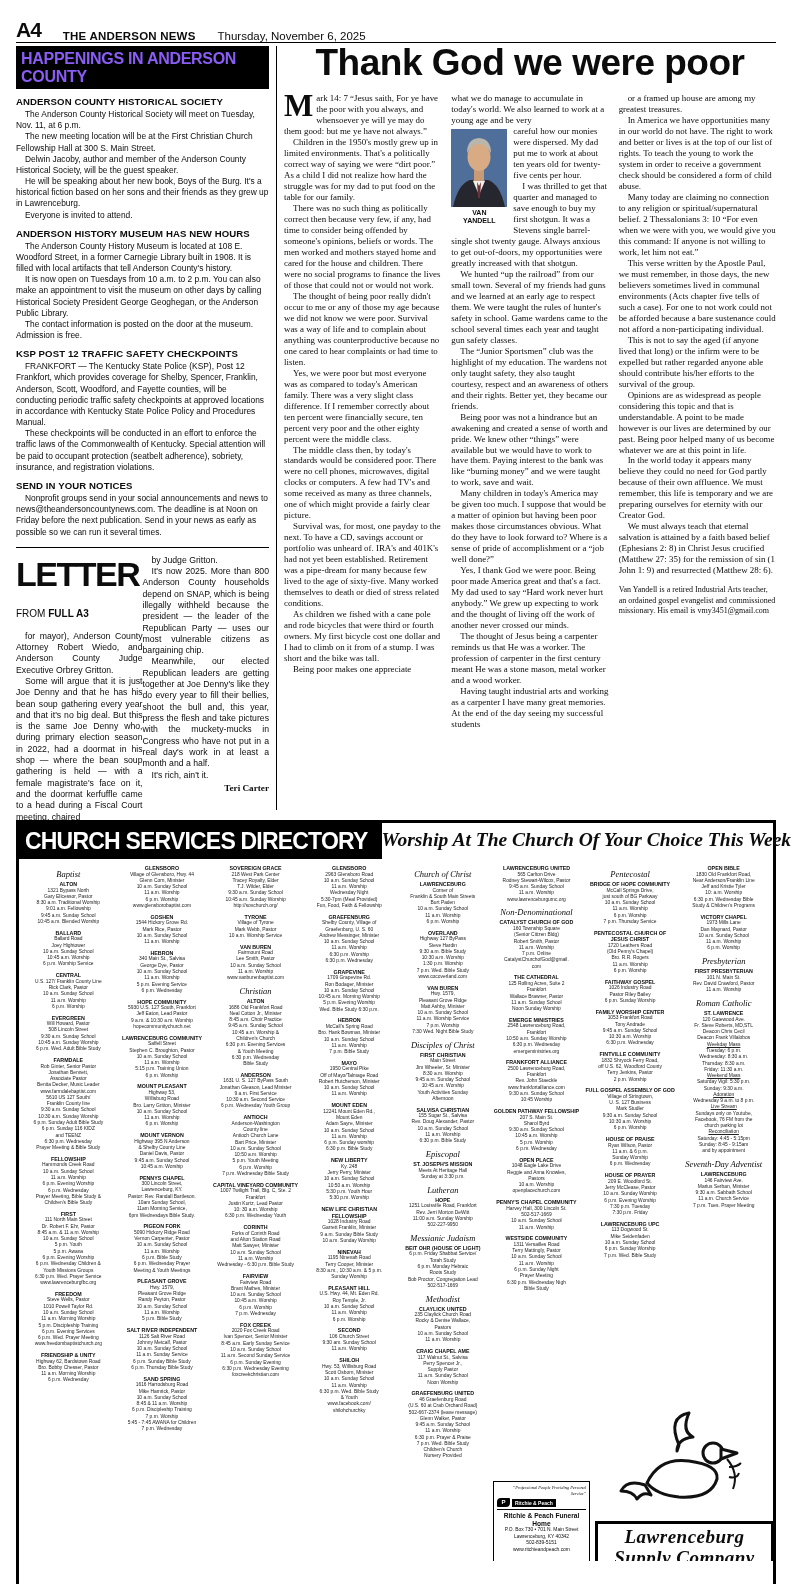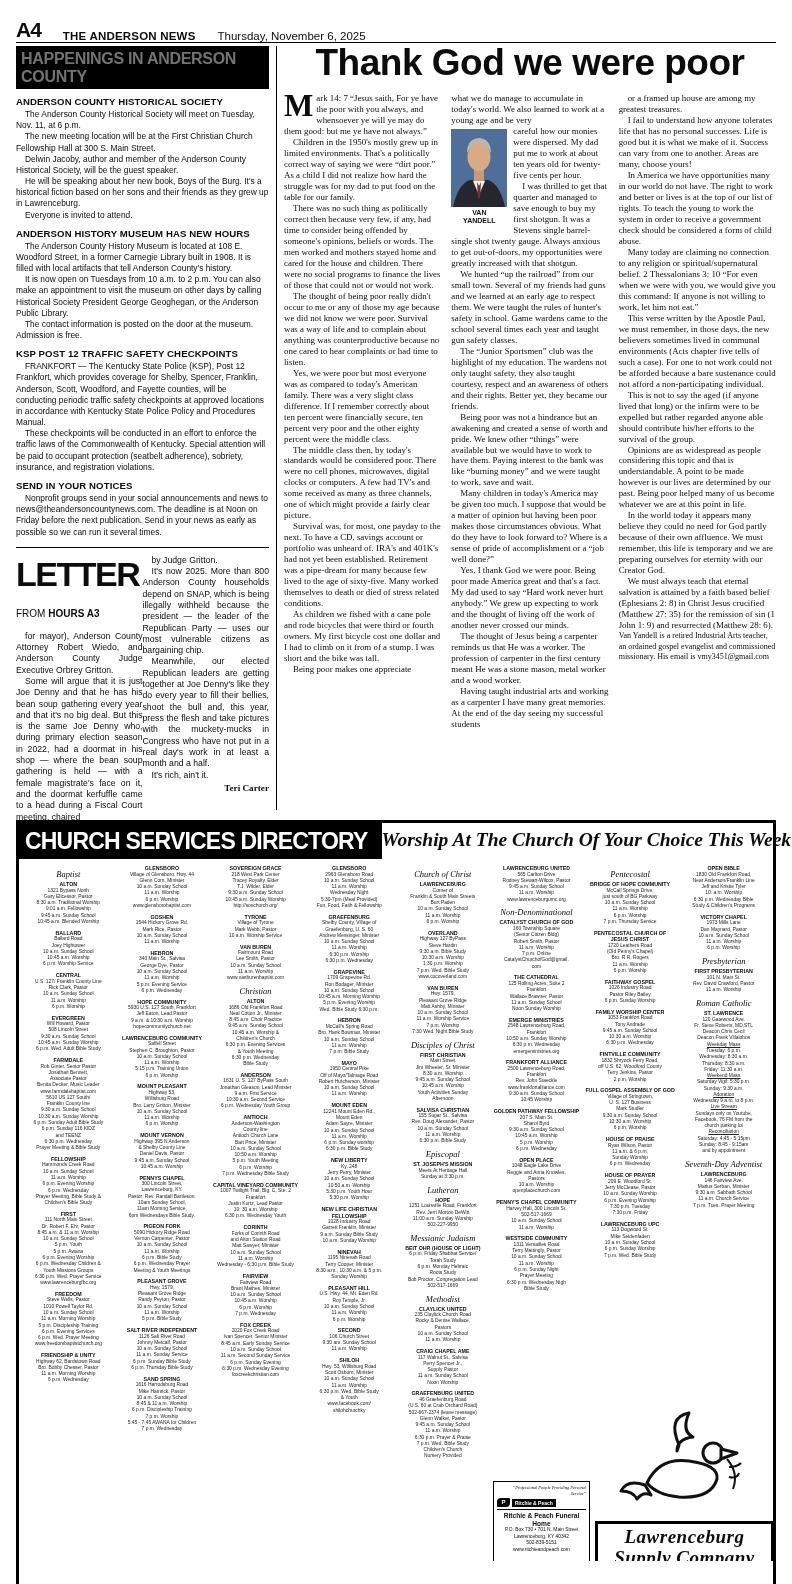--- a/index.html
+++ b/index.html
@@ -3,34 +3,34 @@
 <meta charset="utf-8">
 <style>
 *{margin:0;padding:0;box-sizing:border-box}
 html,body{background:#9a9a9a}
 .page{width:792px;height:1584px;background:#fff;position:relative;margin:0 auto;font-family:"Liberation Sans",sans-serif;color:#0c0c0c;overflow:hidden}
 .masthead{position:absolute;left:16px;top:18px;width:760px;border-bottom:1.5px solid #000;display:flex;align-items:flex-end;gap:22px}
 .m-page{font-size:21px;font-weight:900;letter-spacing:-1px}
 .m-paper{font-size:11.5px;font-weight:700;letter-spacing:.2px}
 .m-date{font-size:11.5px}
 .leftcol{position:absolute;left:16px;top:46px;width:253px}
-.banner{background:#000;color:#737373;font-weight:900;font-size:16px;letter-spacing:-.3px;padding:4px 5px 3px;margin-bottom:4px}
+.banner{background:#000;color:#8b5cf6;font-weight:900;font-size:16px;letter-spacing:-.3px;padding:4px 5px 3px;margin-bottom:4px}
 .section h3{font-size:9.6px;margin:7px 0 2px;letter-spacing:.1px}
 p.body-sans{font-size:8.4px;line-height:1.33;text-indent:9px}
 .vrule{position:absolute;left:276px;top:46px;width:1px;height:764px;background:#000}
 .article{position:absolute;left:284px;top:42px;width:492px}
 .headline{font-size:37px;font-weight:600;text-align:center;letter-spacing:-.5px;margin-bottom:9px}
 .acols{display:grid;grid-template-columns:1fr 1fr 1fr;gap:10px}
 .acol p.ap{font-family:"Liberation Serif",serif;font-size:8.9px;line-height:1.235;text-indent:9px}
 p.no-indent{text-indent:0!important}
 .dropcap{float:left;font-family:"Liberation Serif",serif;font-size:31px;line-height:25px;font-weight:700;padding-right:3px}
 .photo{float:left;width:56px;margin:3px 6px 1px 0;text-align:center}
 .photo svg{display:block;width:56px;height:78px}
 .photo-cap{font-size:7px;font-weight:700;line-height:1.15;margin-top:2px}
-p.bio{font-family:"Liberation Sans",sans-serif;font-size:8px!important;line-height:1.3!important;text-indent:9px}
+p.bio{font-family:"Liberation Sans",sans-serif;font-size:8px!important;line-height:1.3!important;margin-top:9px;text-indent:9px}
 .hr-letter{border-top:1px solid #000;margin:9px 0 7px}
 .letter-head{font-size:34px;font-weight:900;letter-spacing:-1.5px;margin:0 0 14px}
 .from-line{font-size:10px;margin-bottom:12px}
 .from-line b{font-weight:900}
 .letter-grid{display:grid;grid-template-columns:1fr 1fr;}
 .letter-grid p.lp{font-family:Liberation Sans, sans-serif;font-size:8.7px;line-height:1.3;text-indent:9px;text-align:justify}
 .signature{font-family:"Liberation Serif",serif;font-size:9.2px;font-weight:700;text-align:right;margin-top:2px}
 .directory{position:absolute;left:16px;top:820px;width:760px;height:908px;border:3px solid #000;background:#fff}
 .dir-head{display:flex;align-items:stretch;height:36px}
 .dir-title{background:#000;color:#fff;font-weight:900;font-size:23px;letter-spacing:-.8px;padding:5px 14px 0 6px;white-space:nowrap}
@@ -92,21 +92,21 @@
         </div>
       </div>
 
     <div class="hr-letter"></div>
 
     <div class="letter-grid">
       <div>
         <div class="letter-head">LETTER</div>
         <div class="from-line">
           <span>FROM</span>
-          <b>HOURS A3</b>
+          <b>FULL A3</b>
         </div>
         <div>
             <p class="lp">for mayor), Anderson County Attorney Robert Wiedo, and Anderson County Judge Executive Orbrey Gritton.</p>
             <p class="lp">Some will argue that it is just Joe Denny and that he has his bean soup gathering every year and that it's no big deal. But this is the same Joe Denny who, during primary election season in 2022, had a doormat in his shop — where the bean soup gathering is held — with a female magistrate's face on it, and the doormat kerfuffle came to a head during a Fiscal Court meeting, chaired</p>
           </div>
       </div>
       <div>
         <div>
             <p class="lp">by Judge Gritton.</p>
             <p class="lp">It's now 2025. More than 800 Anderson County households depend on SNAP, which is being illegally withheld because the president — the leader of the Republican Party — uses our most vulnerable citizens as bargaining chip.</p>
@@ -161,21 +161,20 @@
             <p class="ap">Being poor was not a hindrance but an awakening and created a sense of worth and pride. We knew other “things” were available but we would have to work to have them. Paying interest to the bank was like “burning money” and we were taught to work, save and wait.</p>
             <p class="ap">Many children in today's America may be given too much. I suppose that would be a matter of opinion but having been poor makes those circumstances obvious. What do they have to look forward to? Where is a sense of pride of accomplishment or a “job well done?”</p>
             <p class="ap">Yes, I thank God we were poor. Being poor made America great and that's a fact. My dad used to say “Hard work never hurt anybody.” We grew up expecting to work and the thought of living off the work of another never crossed our minds.</p>
             <p class="ap">The thought of Jesus being a carpenter reminds us that He was a worker. The profession of carpenter in the first century meant He was a stone mason, metal worker and a wood worker.</p>
             <p class="ap">Having taught industrial arts and working as a carpenter I have many great memories. At the end of the day seeing my successful students</p>
           </div>
       </div>
       <div class="acol">
         <div>
             <p class="ap">or a framed up house are among my greatest treasures.</p>
-            <p class="ap">I fail to understand how anyone tolerates life that has no personal successes. Life is good but it is what we make of it. Success can vary from one to another. Areas are many, choose yours!</p>
             <p class="ap">In America we have opportunities many in our world do not have. The right to work and better or lives is at the top of our list of rights. To teach the young to work the system in order to receive a government check should be considered a form of child abuse.</p>
             <p class="ap">Many today are claiming no connection to any religion or spiritual/supernatural belief. 2 Thessalonians 3: 10 “For even when we were with you, we would give you this command: If anyone is not willing to work, let him not eat.”</p>
             <p class="ap">This verse written by the Apostle Paul, we must remember, in those days, the new believers sometimes lived in communal environments (Acts chapter five tells of such a case). For one to not work could not be afforded because a bare sustenance could not afford a non-participating individual.</p>
             <p class="ap">This is not to say the aged (if anyone lived that long) or the infirm were to be expelled but rather regarded anyone able should contribute his/her efforts to the survival of the group.</p>
             <p class="ap">Opinions are as widespread as people considering this topic and that is understandable. A point to be made however is our lives are determined by our past. Being poor helped many of us become whatever we are at this point in life.</p>
             <p class="ap">In the world today it appears many believe they could no need for God partly because of their own affluence. We must remember, this life is temporary and we are preparing ourselves for eternity with our Creator God.</p>
             <p class="ap">We must always teach that eternal salvation is attained by a faith based belief (Ephesians 2: 8) in Christ Jesus crucified (Matthew 27: 35) for the remission of sin (1 John 1: 9) and resurrected (Matthew 28: 6).</p>
           </div>
         <p class="ap bio no-indent">Van Yandell is a retired Industrial Arts teacher, an ordained gospel evangelist and commissioned missionary. His email is vmy3451@gmail.com</p>
       </div>

